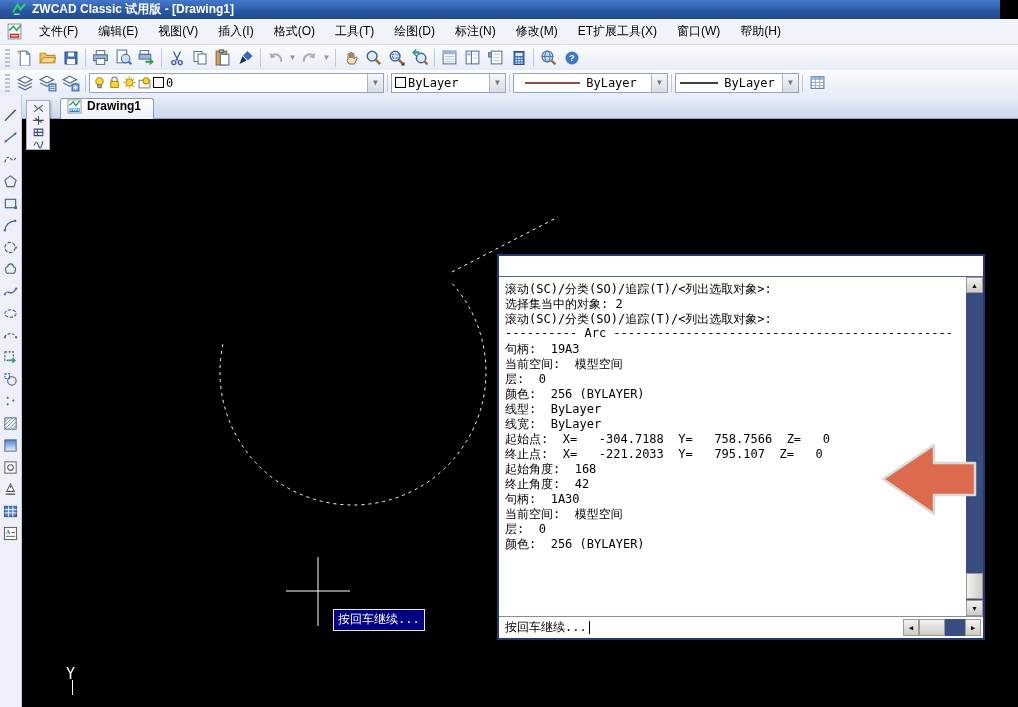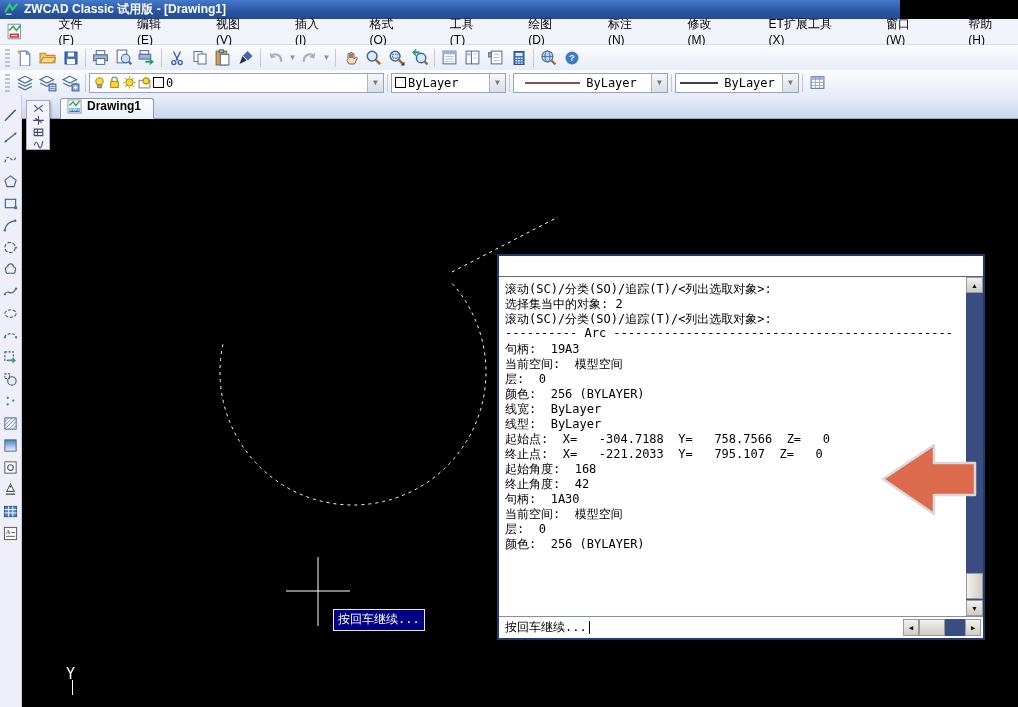--- a/index.html
+++ b/index.html
@@ -1,27 +1,27 @@
 <!DOCTYPE html>
 <html><head>
 <meta charset="utf-8">
 <style>
   * { margin:0; padding:0; box-sizing:border-box; }
   html,body { width:1018px; height:707px; overflow:hidden; font-family:"Liberation Sans",sans-serif; background:#000; }
 
   
-  .titlebar { position:absolute; left:0; top:0; width:900px; height:19px;
+  .titlebar { position:absolute; left:0; top:0; width:1000px; height:19px;
     background:linear-gradient(180deg,#4579cb 0%,#2b58a4 55%,#214a90 100%);
-    display:flex; align-items:center; padding-left:4px; gap:5px;
+    display:flex; align-items:center; padding-left:12px; gap:5px;
     color:#fff; font-size:12px; font-weight:bold; }
 
   
   .menubar { position:absolute; left:0; top:19px; width:1018px; height:26px;
     background:#f0f3fa; border-bottom:1px solid #d7dde9;
-    display:flex; align-items:center; font-size:12px; color:#000; padding-left:4px;gap:20px; }
+    display:flex; align-items:center; font-size:12px; color:#000; padding-left:4px; }
   .menu-item { padding:4px 10px; cursor:default; }
   .dwg-doc-icon { width:17px; height:17px; margin:0 6px 0 2px; }
 
   
   .toolbar { position:absolute; left:0; width:1018px; height:25px;
     background:linear-gradient(180deg,#fbfcfe,#e8ecf6);
     display:flex; align-items:center; padding-left:2px; }
   .toolbar1 { top:45px; } .toolbar2 { top:70px; }
   .grip { width:5px; height:18px; margin:0 3px;
     background:repeating-linear-gradient(180deg,#b9c2d6 0 2px,transparent 2px 4px); }
@@ -629,22 +629,22 @@
     <div class="tw-body">
       <div class="tw-lines">
           <div class="tw-line">滚动(SC)/分类(SO)/追踪(T)/&lt;列出选取对象&gt;:</div>
           <div class="tw-line">选择集当中的对象: 2</div>
           <div class="tw-line">滚动(SC)/分类(SO)/追踪(T)/&lt;列出选取对象&gt;:</div>
           <div class="tw-line">---------- Arc -----------------------------------------------</div>
           <div class="tw-line">句柄:  19A3</div>
           <div class="tw-line">当前空间:  模型空间</div>
           <div class="tw-line">层:  0</div>
           <div class="tw-line">颜色:  256 (BYLAYER)</div>
+          <div class="tw-line">线型:  ByLayer</div>
           <div class="tw-line">线宽:  ByLayer</div>
-          <div class="tw-line">线型:  ByLayer</div>
           <div class="tw-line">起始点:  X=   -304.7188  Y=   758.7566  Z=   0</div>
           <div class="tw-line">终止点:  X=   -221.2033  Y=   795.107  Z=   0</div>
           <div class="tw-line">起始角度:  168</div>
           <div class="tw-line">终止角度:  42</div>
           <div class="tw-line">句柄:  1A30</div>
           <div class="tw-line">当前空间:  模型空间</div>
           <div class="tw-line">层:  0</div>
           <div class="tw-line">颜色:  256 (BYLAYER)</div>
         </div>
       <div class="vscroll">

